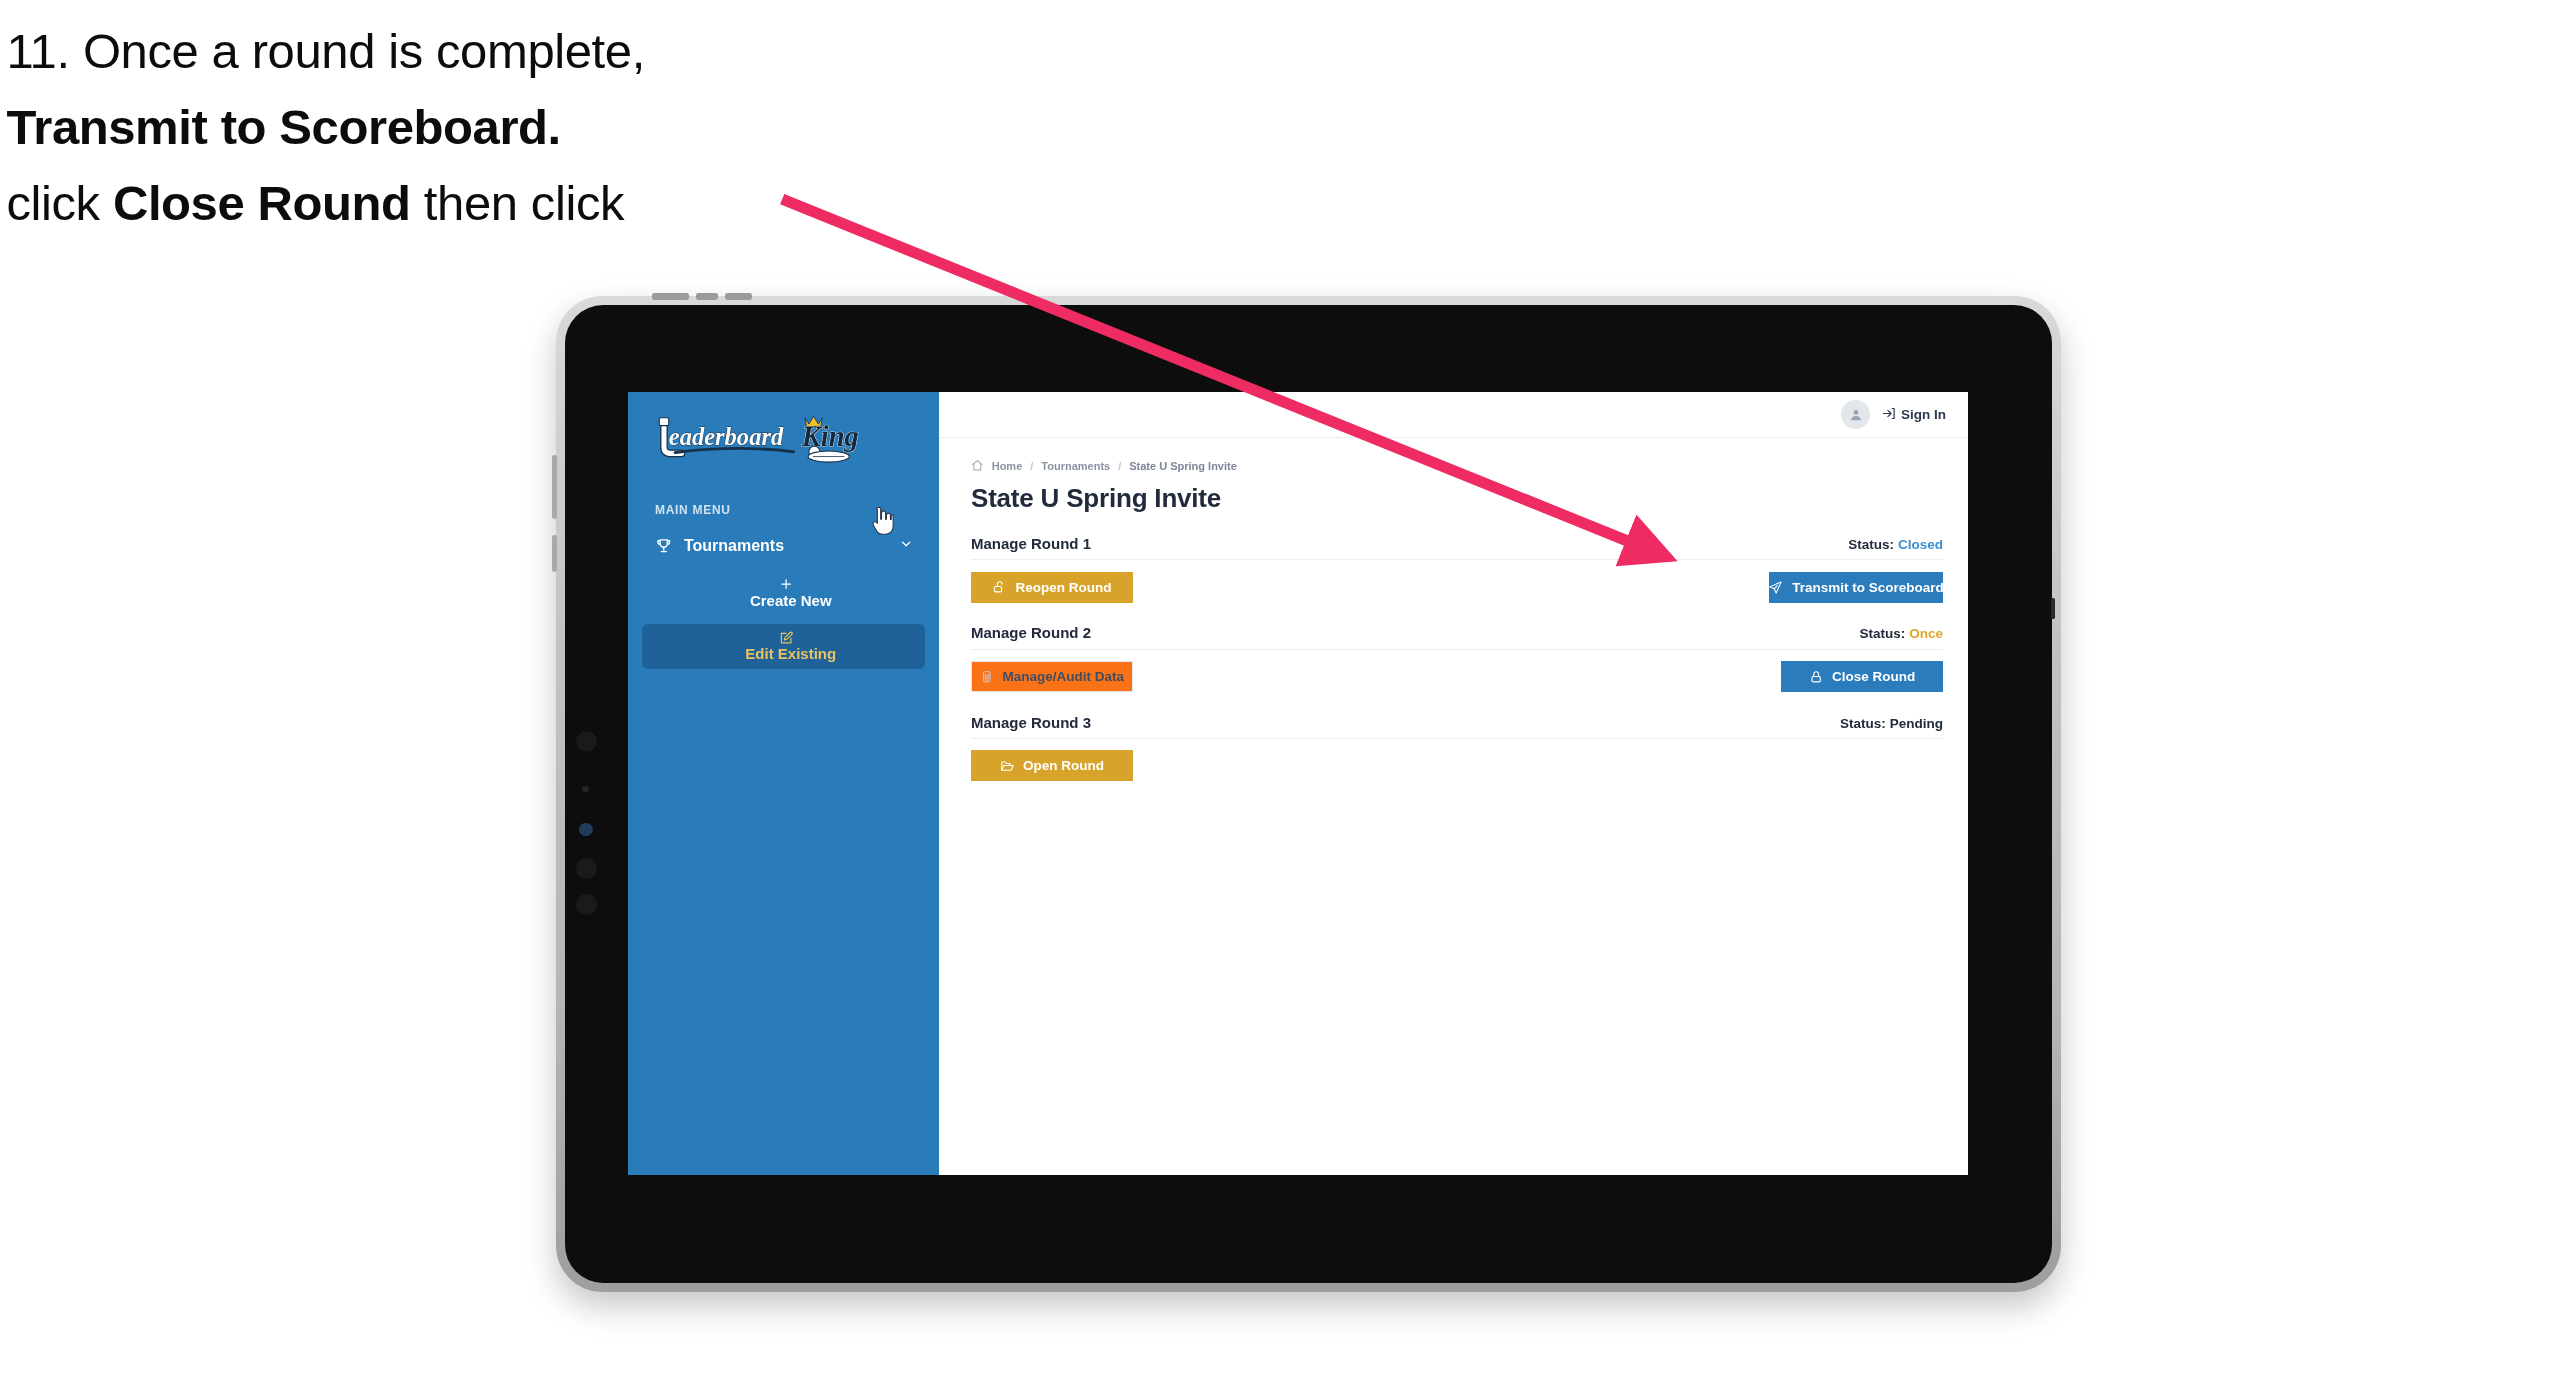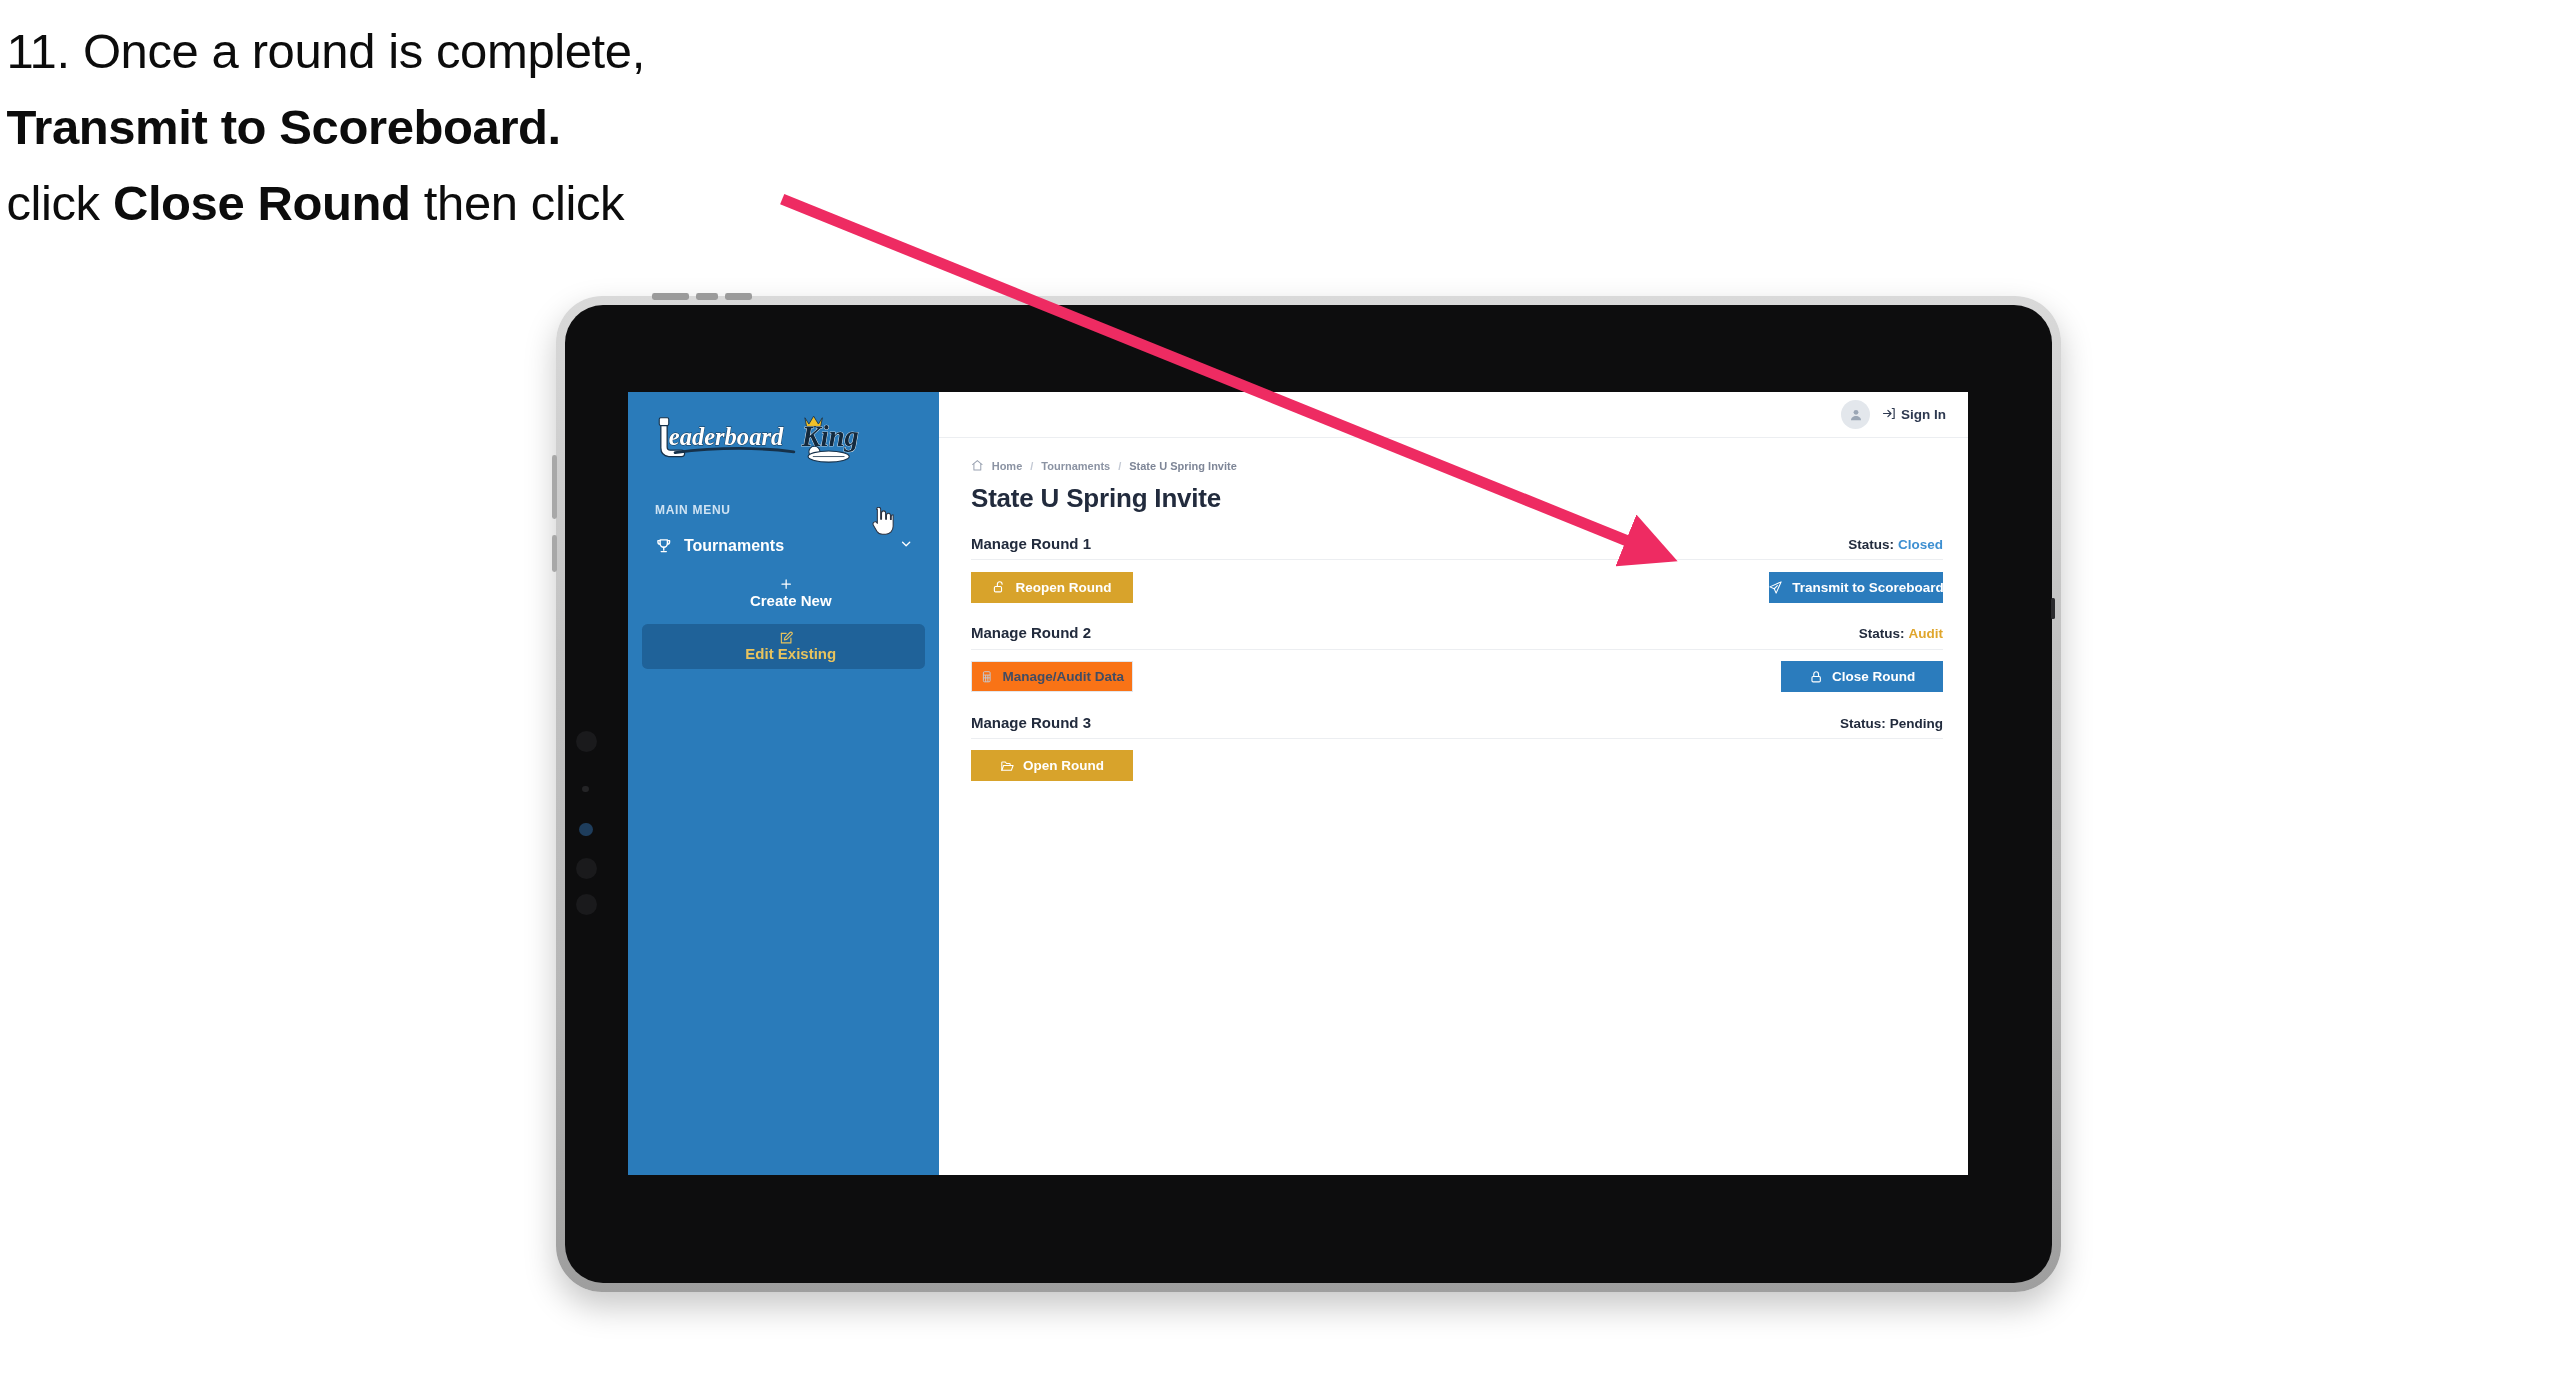--- a/index.html
+++ b/index.html
@@ -484,21 +484,21 @@
             </span>
             <span>Transmit to Scoreboard</span>
           </div>
         </div>
       </div>
 
       <div class="round">
         <div class="round-head">
           <div class="round-title">Manage Round 2</div>
           <div class="round-status">
-            <span>Status:</span><span class="val open">Audit</span>
+            <span>Status:</span><span class="val open">Once</span>
           </div>
         </div>
         <div class="round-actions">
           <div class="btn btn-ghost">
             <span class="ico">
               <svg width="13.5" height="13.5" viewBox="0 0 24 24" fill="none" stroke="#c3c9d4" stroke-width="1.7" stroke-linejoin="round">
                 <rect x="6" y="3" width="12" height="18" rx="2"></rect>
                 <line x1="6" y1="9" x2="18" y2="9"></line>
                 <line x1="10" y1="9" x2="10" y2="21"></line>
                 <line x1="14" y1="9" x2="14" y2="21"></line>

